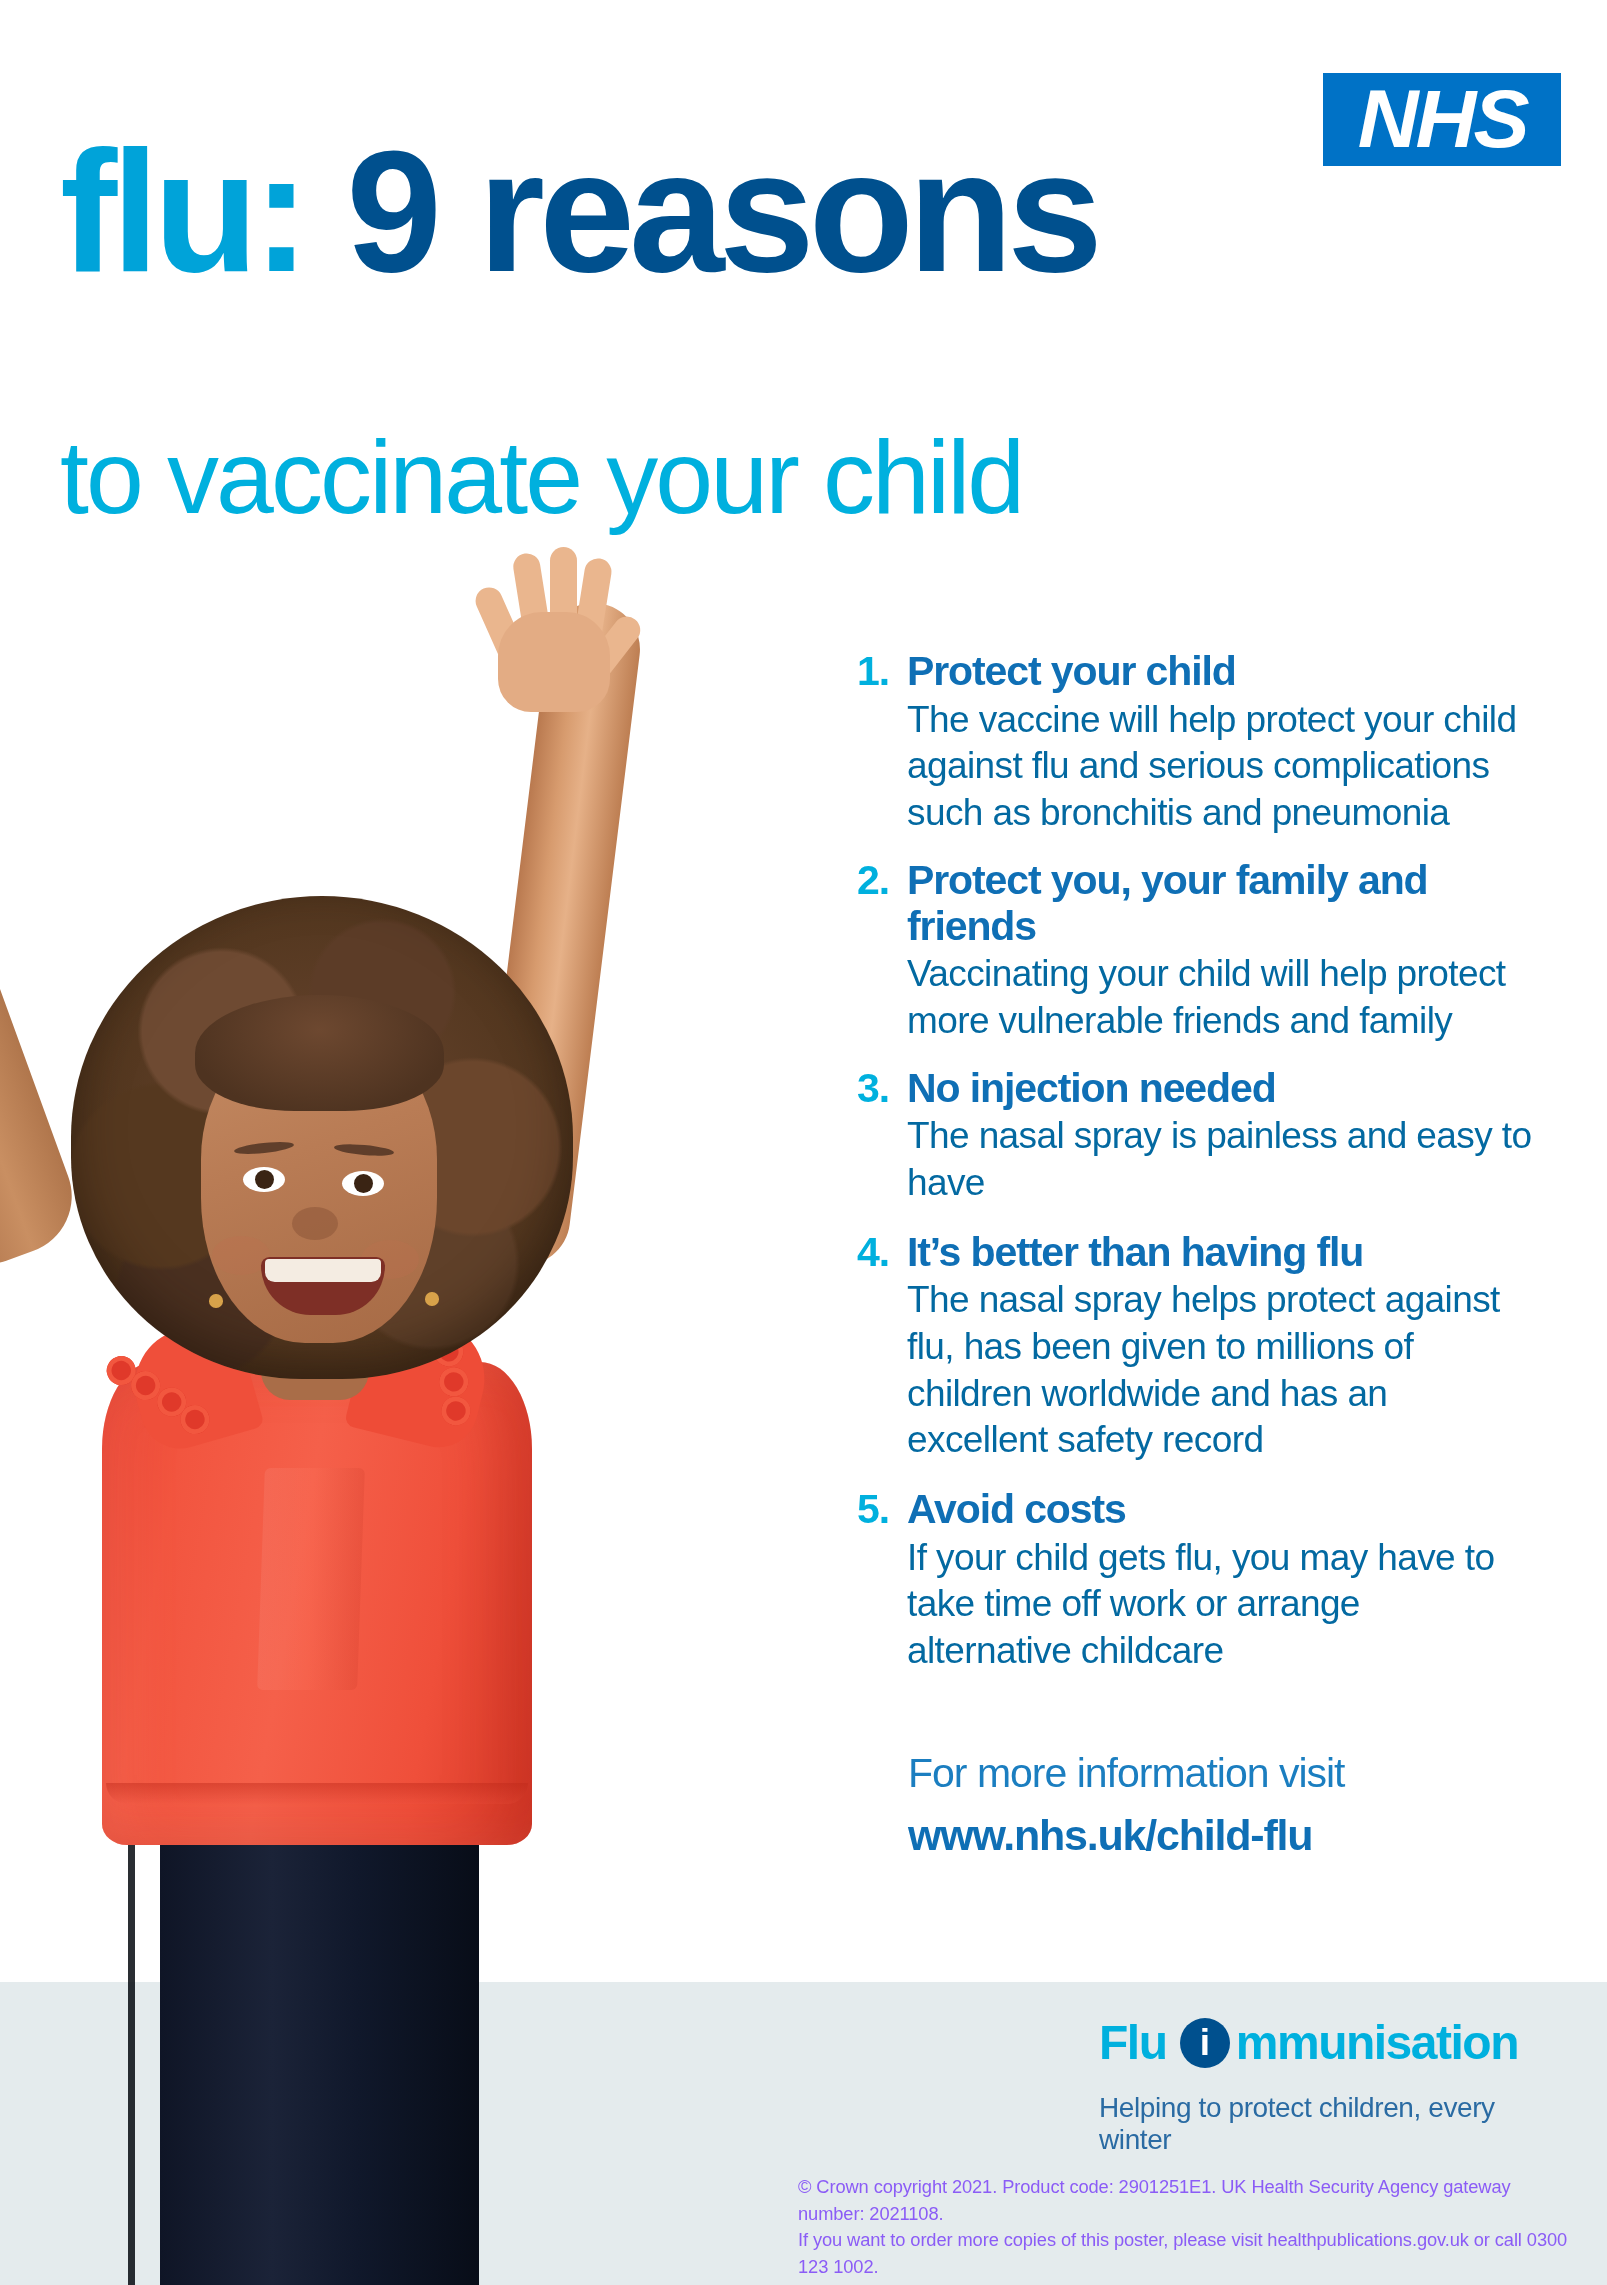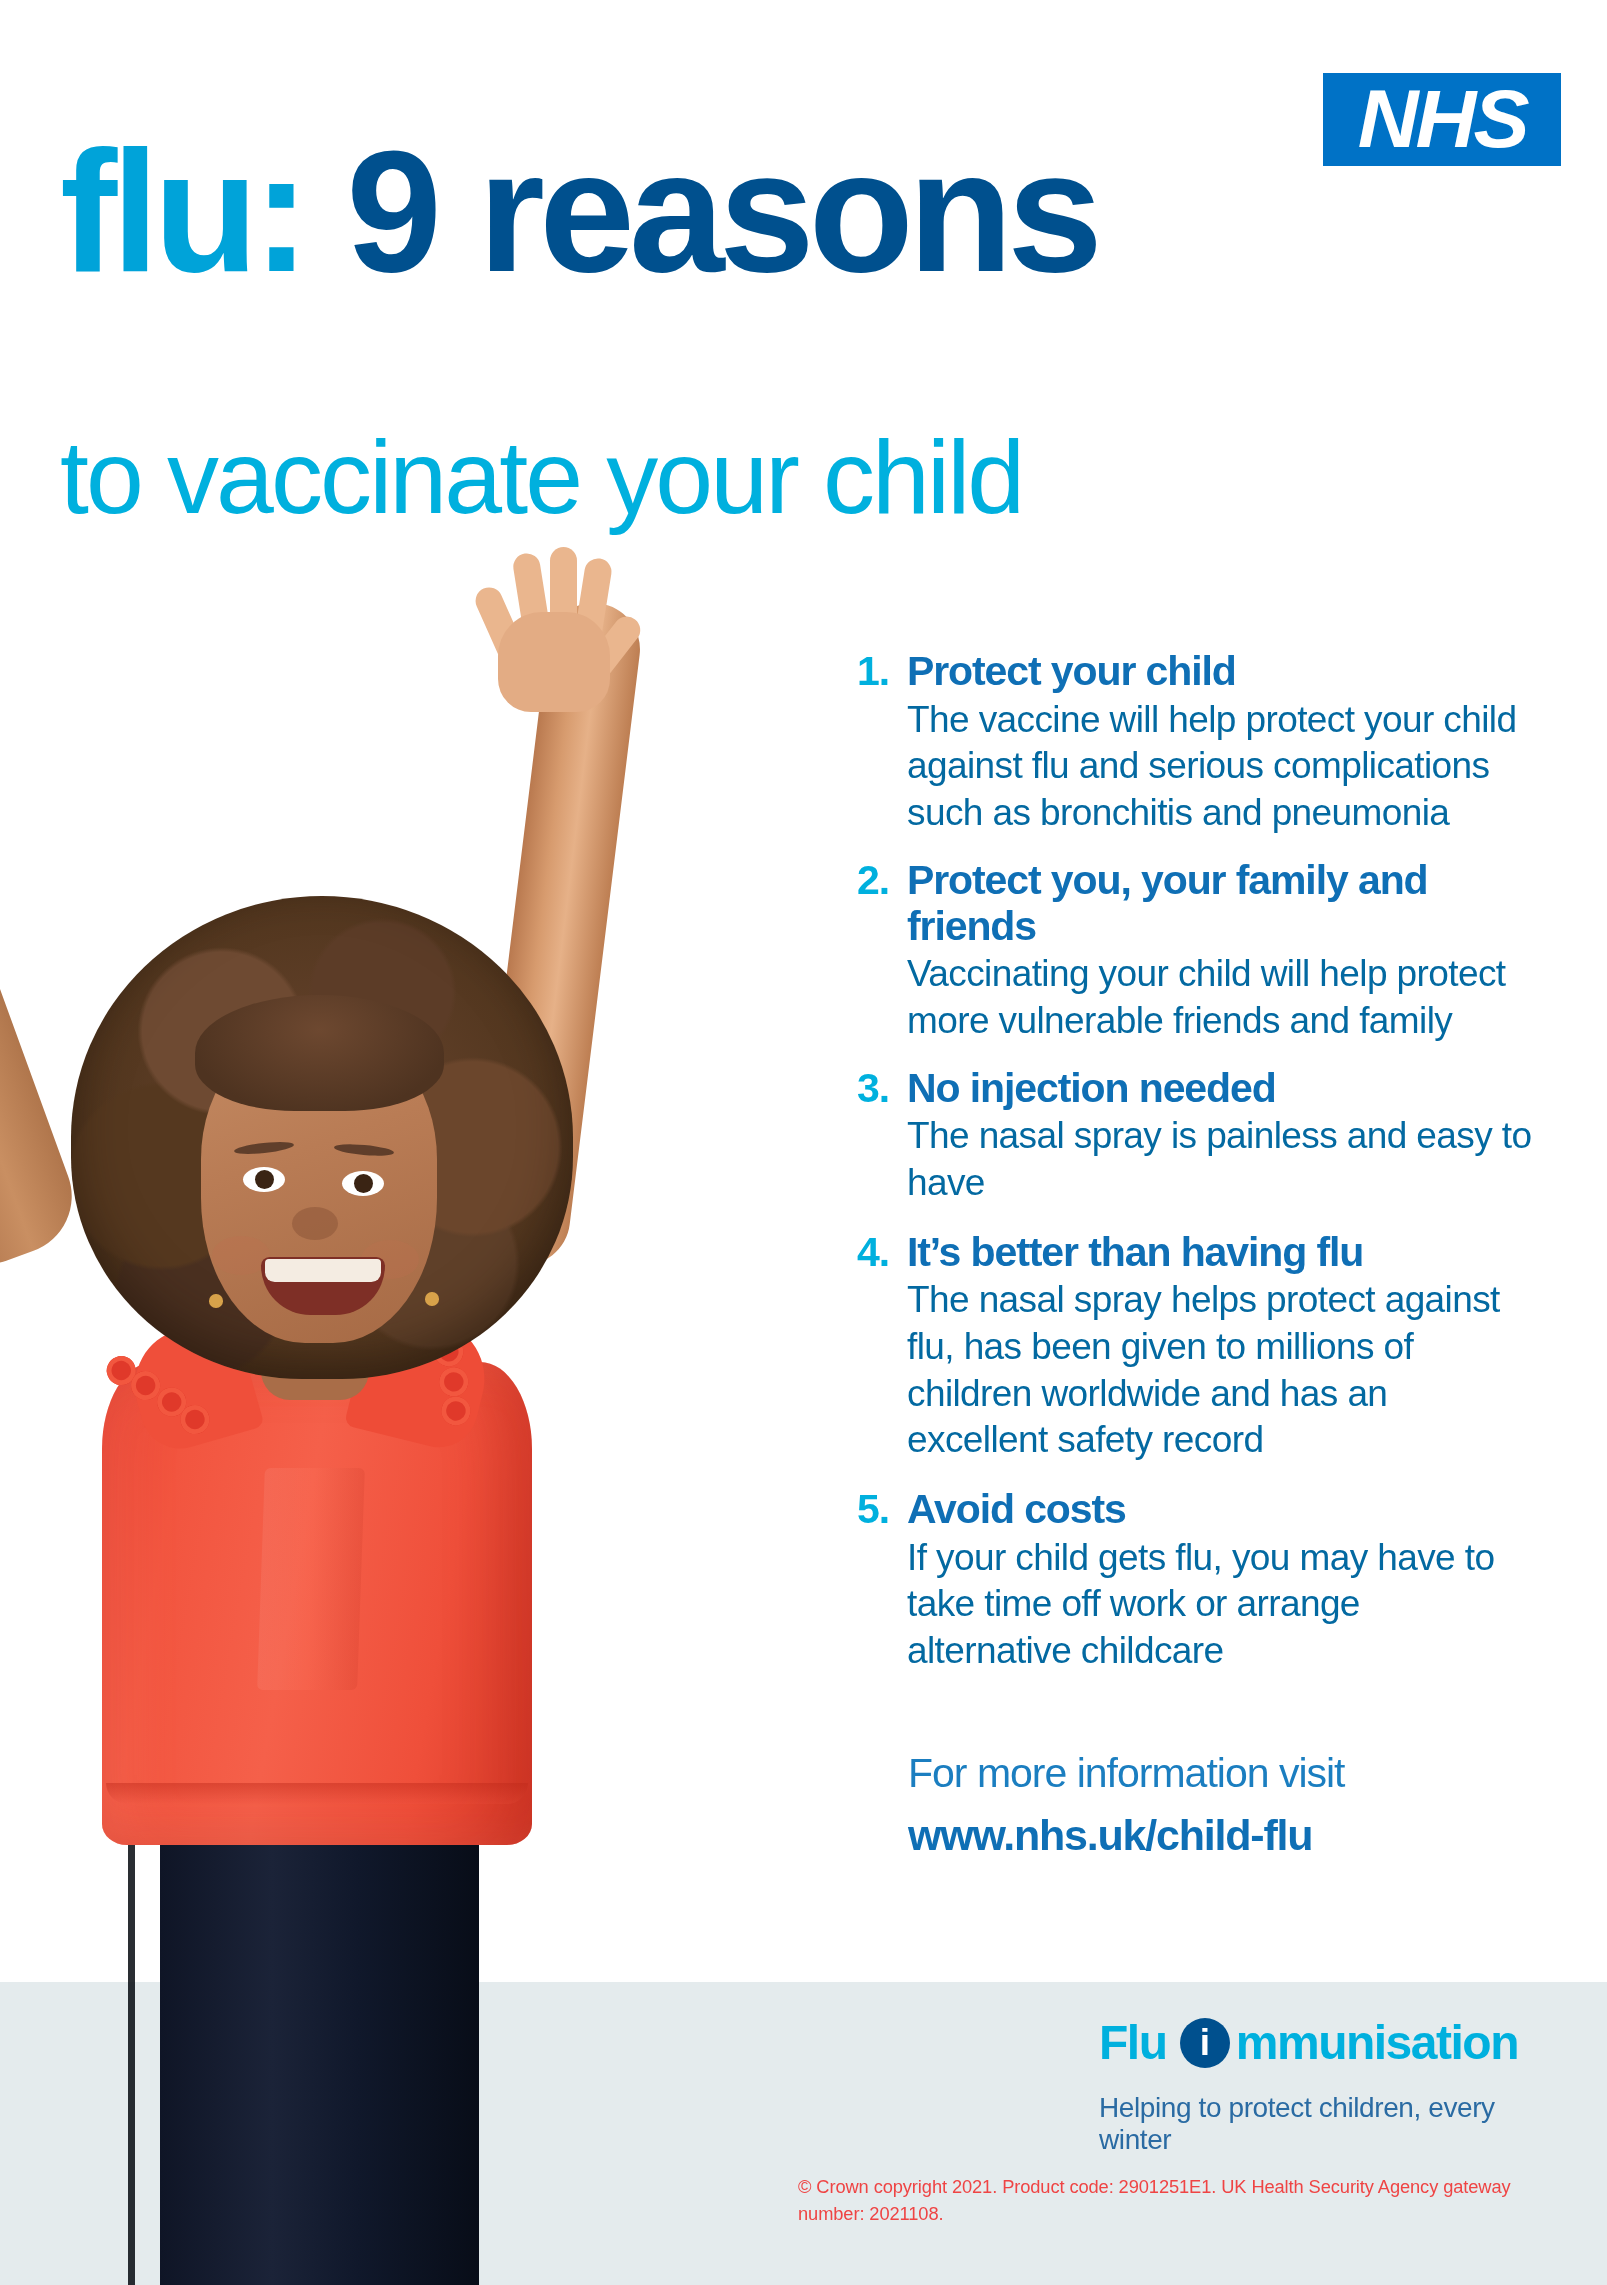--- a/index.html
+++ b/index.html
@@ -458,21 +458,21 @@
   .copyright {
     position: absolute;
     left: 798px;
     top: 2174px;
     width: 772px;
     font-family: "Liberation Sans", sans-serif;
     font-weight: 400;
     font-size: 18.3px;
     line-height: 1.46;
     letter-spacing: -0.1px;
-    color: #ef4444;
+    color: #8b5cf6;
   }
 </style>
 </head>
 <body>
 
 <div class="poster">
 
   <div class="footer-band"></div>
 
   <div class="nhs-logo">
@@ -588,16 +588,17 @@
     <div class="lockup-title">
       <span>Flu</span>
       <span class="lockup-i">i</span>
       <span>mmunisation</span>
     </div>
     <div class="lockup-tagline">Helping to protect children, every winter</div>
   </div>
 
   <div class="copyright">
     <div>© Crown copyright 2021. Product code: 2901251E1. UK Health Security Agency gateway number: 2021108.</div>
+    <div>If you want to order more copies of this poster, please visit healthpublications.gov.uk or call 0300 123 1002.</div>
   </div>
 
 </div>
 
 
 </body></html>

